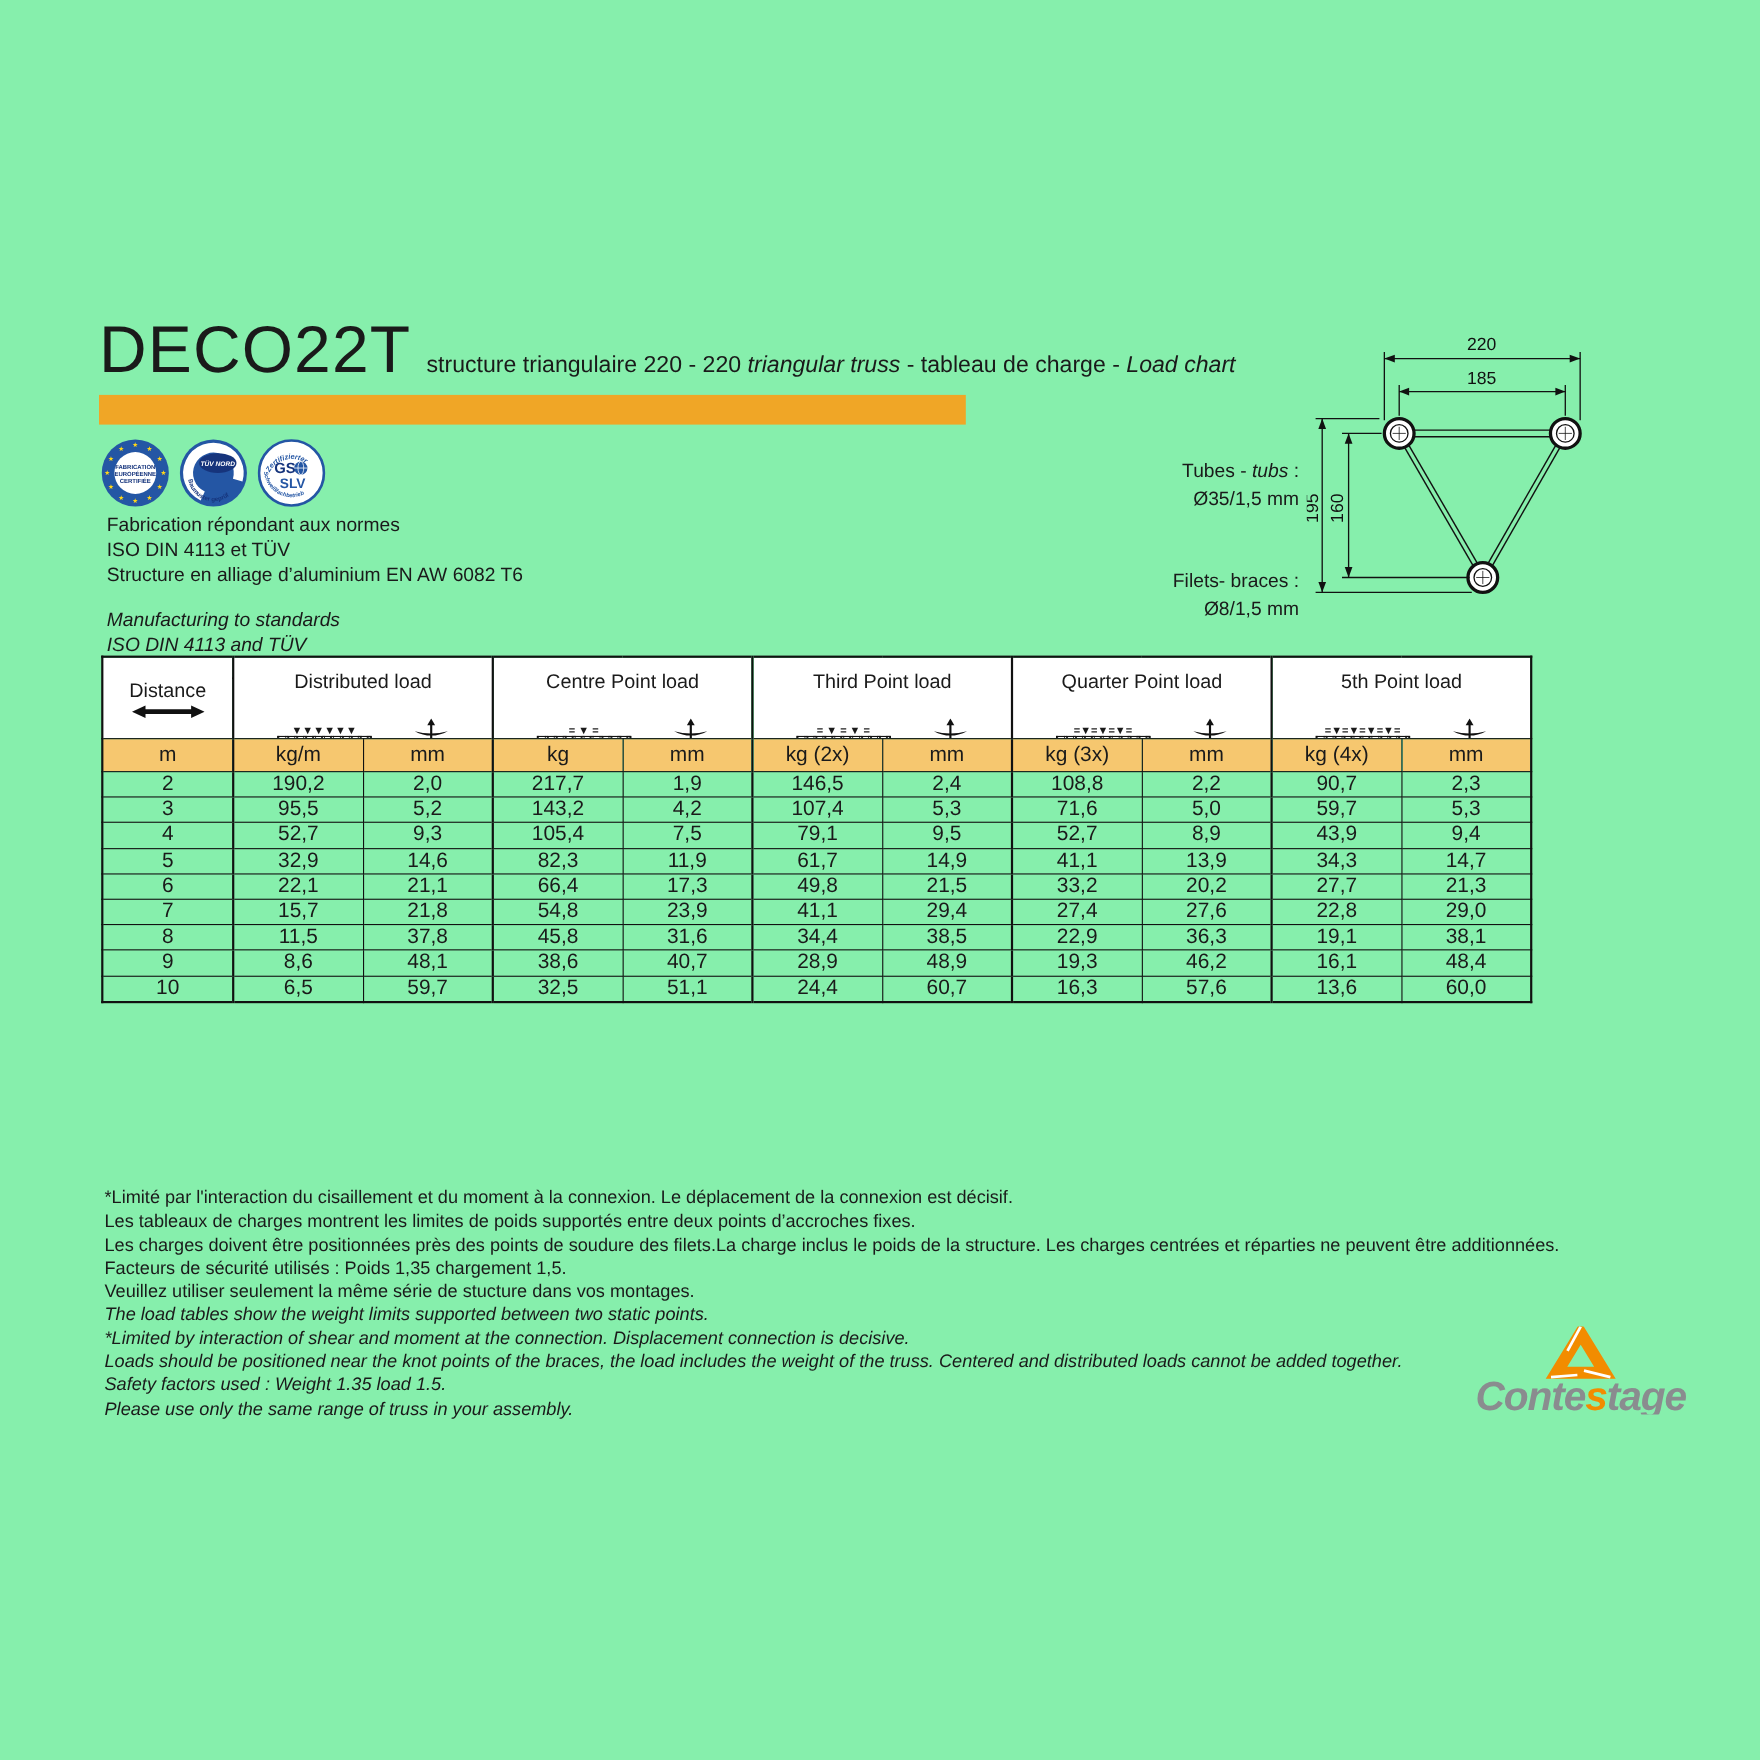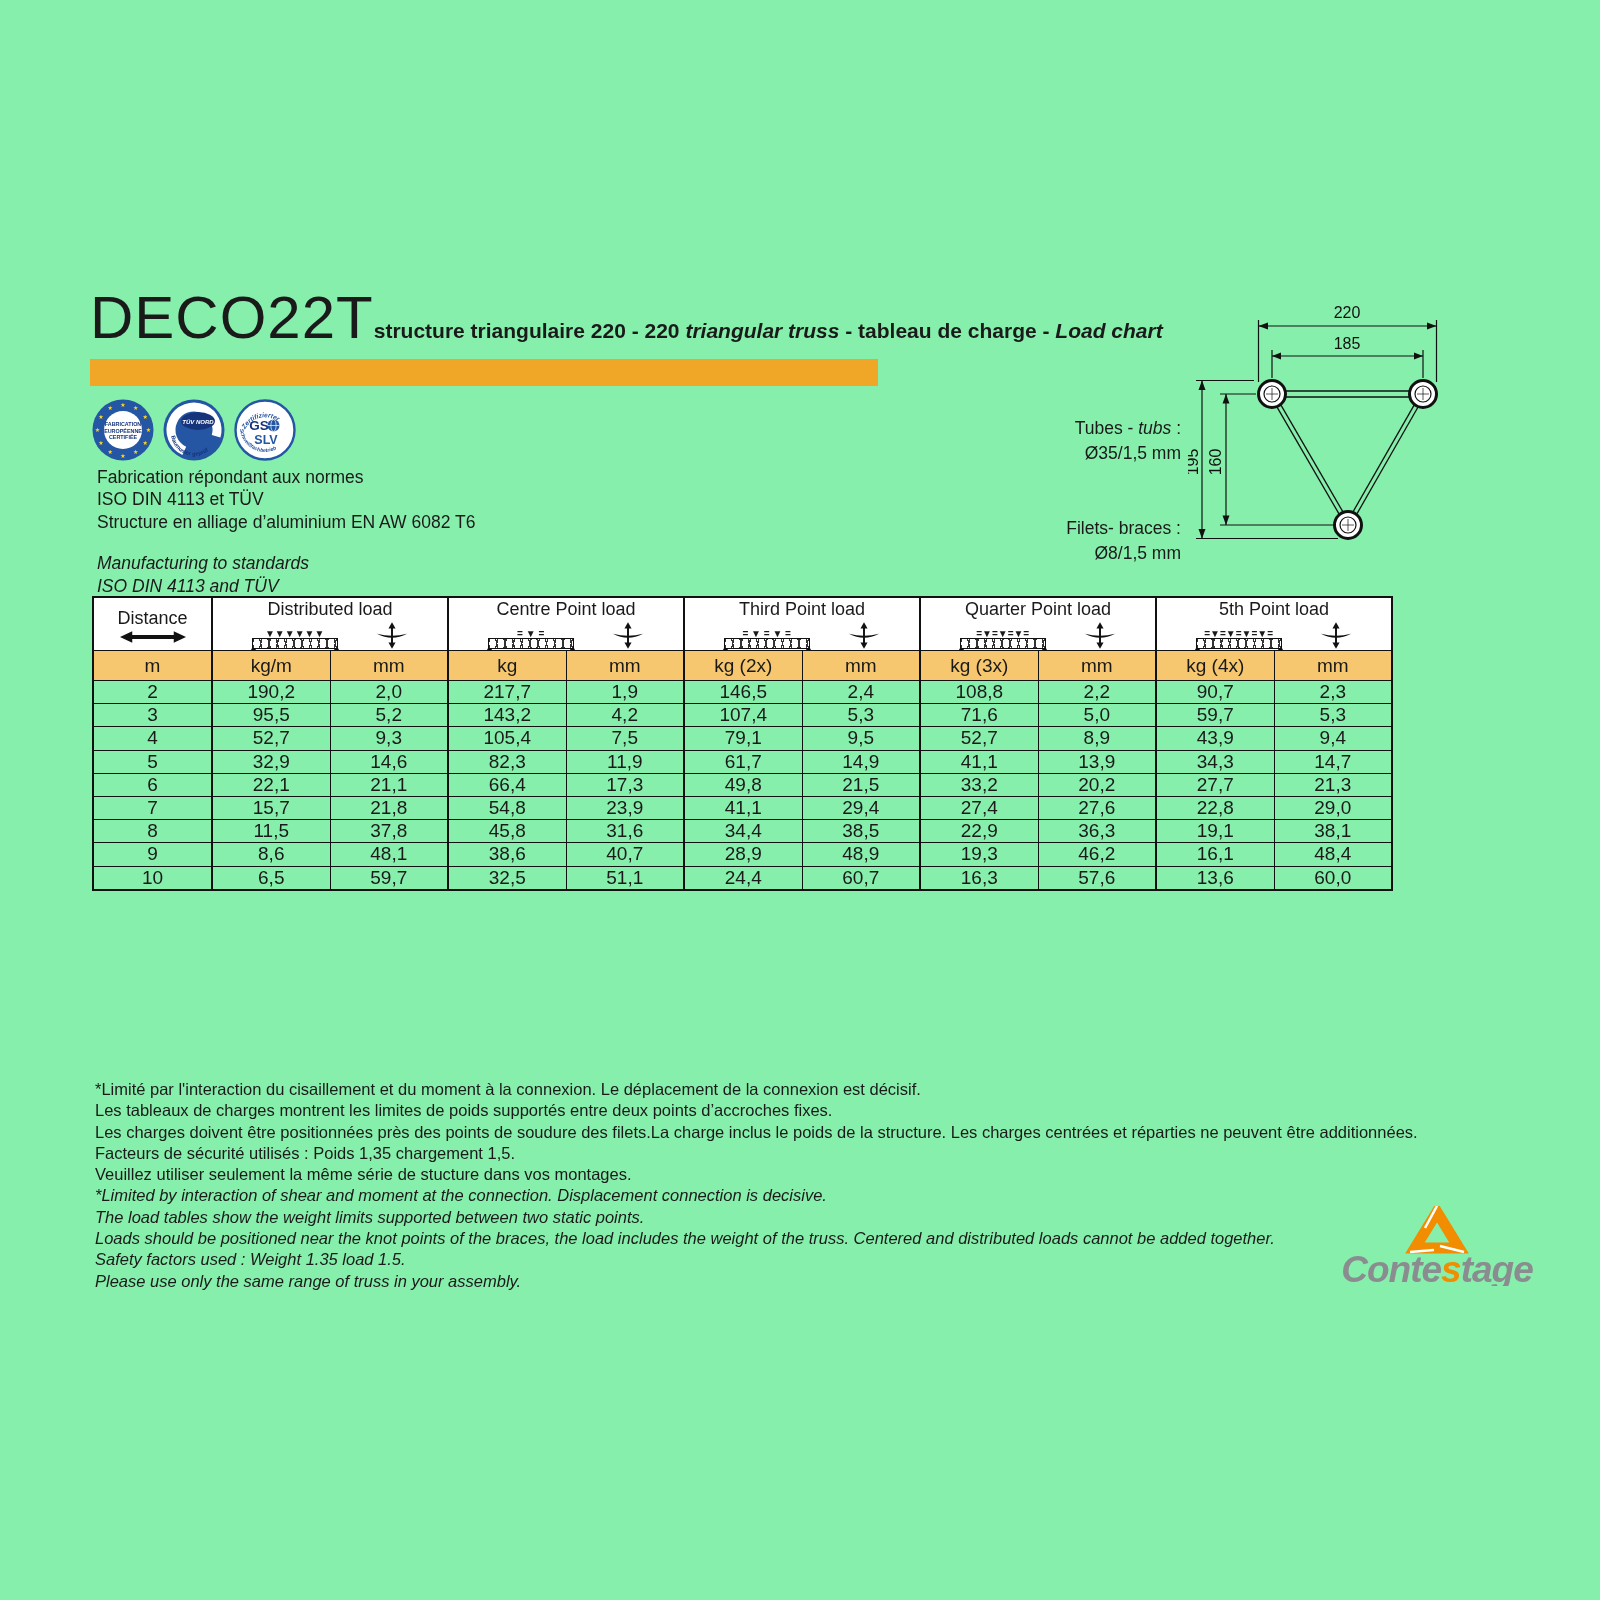--- a/index.html
+++ b/index.html
@@ -2,21 +2,21 @@
 <html style="--accent-bar: #F0A626; --units-bg: #F6C76F; --badge-blue: #2456A4; --badge-dark-blue: #16347C; --star-yellow: #FFD617; --contestage-gray: #8A8C8F; --contestage-orange: #F28C00;"><head>
 <meta charset="utf-8">
 <style>
   html,body{margin:0;padding:0;background:#ffffff;}
   .page{position:relative;width:1600px;height:1600px;background:#86efac;overflow:hidden;
         font-family:"Liberation Sans", sans-serif;color:#1a1a1a;}
 
   
   .title-row{position:absolute;left:90px;top:288px;display:flex;align-items:baseline;white-space:pre-wrap;}
   .doc-title{font-size:60px;font-weight:400;letter-spacing:1px;line-height:60px;}
-  .doc-subtitle{font-size:21px;margin-left:0;font-weight:bold;}
+  .doc-subtitle{font-size:21px;margin-left:14px;}
   .doc-subtitle .it{font-style:italic;}
   .accent-bar{position:absolute;left:90px;top:359px;width:788px;height:27px;background:var(--accent-bar);}
 
   
   .badges{position:absolute;left:92px;top:399px;display:flex;gap:9px;}
   .badge{width:62px;height:62px;}
 
   
   .standards{position:absolute;left:97px;top:466px;font-size:17.5px;line-height:22.4px;}
   .standards .en{font-style:italic;margin-top:19px;}
@@ -29,21 +29,21 @@
   
   .load-table-wrap{position:absolute;left:92px;top:596px;}
   table.load{border-collapse:collapse;table-layout:fixed;width:1299px;border:2.5px solid #111;}
   table.load th, table.load td{border:1.5px solid #111;padding:0;text-align:center;vertical-align:middle;
       font-weight:400;overflow:hidden;}
   table.load .sec{border-left:2.5px solid #111;}
   tr.group-row th{height:47px;background:#fff;font-size:18px;}
   tr.units-row th{height:29px;background:var(--units-bg);font-size:19px;}
   tr.units-row th{font-weight:400;}
   table.load td{height:22.2px;font-size:19px;}
-  .g-inner{display:flex;flex-direction:column;justify-content:space-between;height:100%;padding-top:3px;}
+  .g-inner{display:flex;flex-direction:column;justify-content:space-between;height:100%;padding-top:3px;margin-top:21px;}
   .g-label{font-size:18px;line-height:19px;}
   .g-icons{display:flex;align-items:flex-end;justify-content:space-evenly;flex:1;padding-bottom:3px;}
   .load-glyph-box{display:flex;flex-direction:column;align-items:center;}
   .tri{font-size:10px;line-height:9px;font-weight:700;letter-spacing:0;}
   .beam{position:relative;display:block;width:84px;height:9px;border:1.5px solid #111;
         background:
          repeating-linear-gradient(105deg,#333 0 1.3px,transparent 1.3px 8px),
          repeating-linear-gradient(75deg,#333 0 1.3px,transparent 1.3px 8px);}
   .beam::before,.beam::after{content:"";position:absolute;bottom:-5px;width:5px;height:5px;border-radius:50%;background:#111;}
   .beam::before{left:-2px;} .beam::after{right:-2px;}
@@ -452,22 +452,22 @@
 
   <div class="notes">
     <div class="fr">
         <div>*Limité par l'interaction du cisaillement et du moment à la connexion. Le déplacement de la connexion est décisif.</div>
         <div>Les tableaux de charges montrent les limites de poids supportés entre deux points d’accroches fixes.</div>
         <div>Les charges doivent être positionnées près des points de soudure des filets.La charge inclus le poids de la structure. Les charges centrées et réparties ne peuvent être additionnées.</div>
         <div>Facteurs de sécurité utilisés : Poids 1,35 chargement 1,5.</div>
         <div>Veuillez utiliser seulement la même série de stucture dans vos montages.</div>
       </div>
     <div class="en">
+        <div>The load tables show the weight limits supported between two static points.</div>
         <div>*Limited by interaction of shear and moment at the connection. Displacement connection is decisive.</div>
-        <div>The load tables show the weight limits supported between two static points.</div>
         <div>Loads should be positioned near the knot points of the braces, the load includes the weight of the truss. Centered and distributed loads cannot be added together.</div>
         <div>Safety factors used : Weight 1.35 load 1.5.</div>
         <div>Please use only the same range of truss in your assembly.</div>
       </div>
   </div>
 
   <svg class="contestage" width="250" height="80" viewBox="0 0 250 80">
     <g>
       <path d="M125,6 L147,42 L103,42 Z" fill="none" stroke="var(--contestage-orange)" stroke-width="11" stroke-linejoin="miter"></path>
       <line x1="125" y1="0" x2="113" y2="22" stroke="#fff" stroke-width="2.5"></line>

